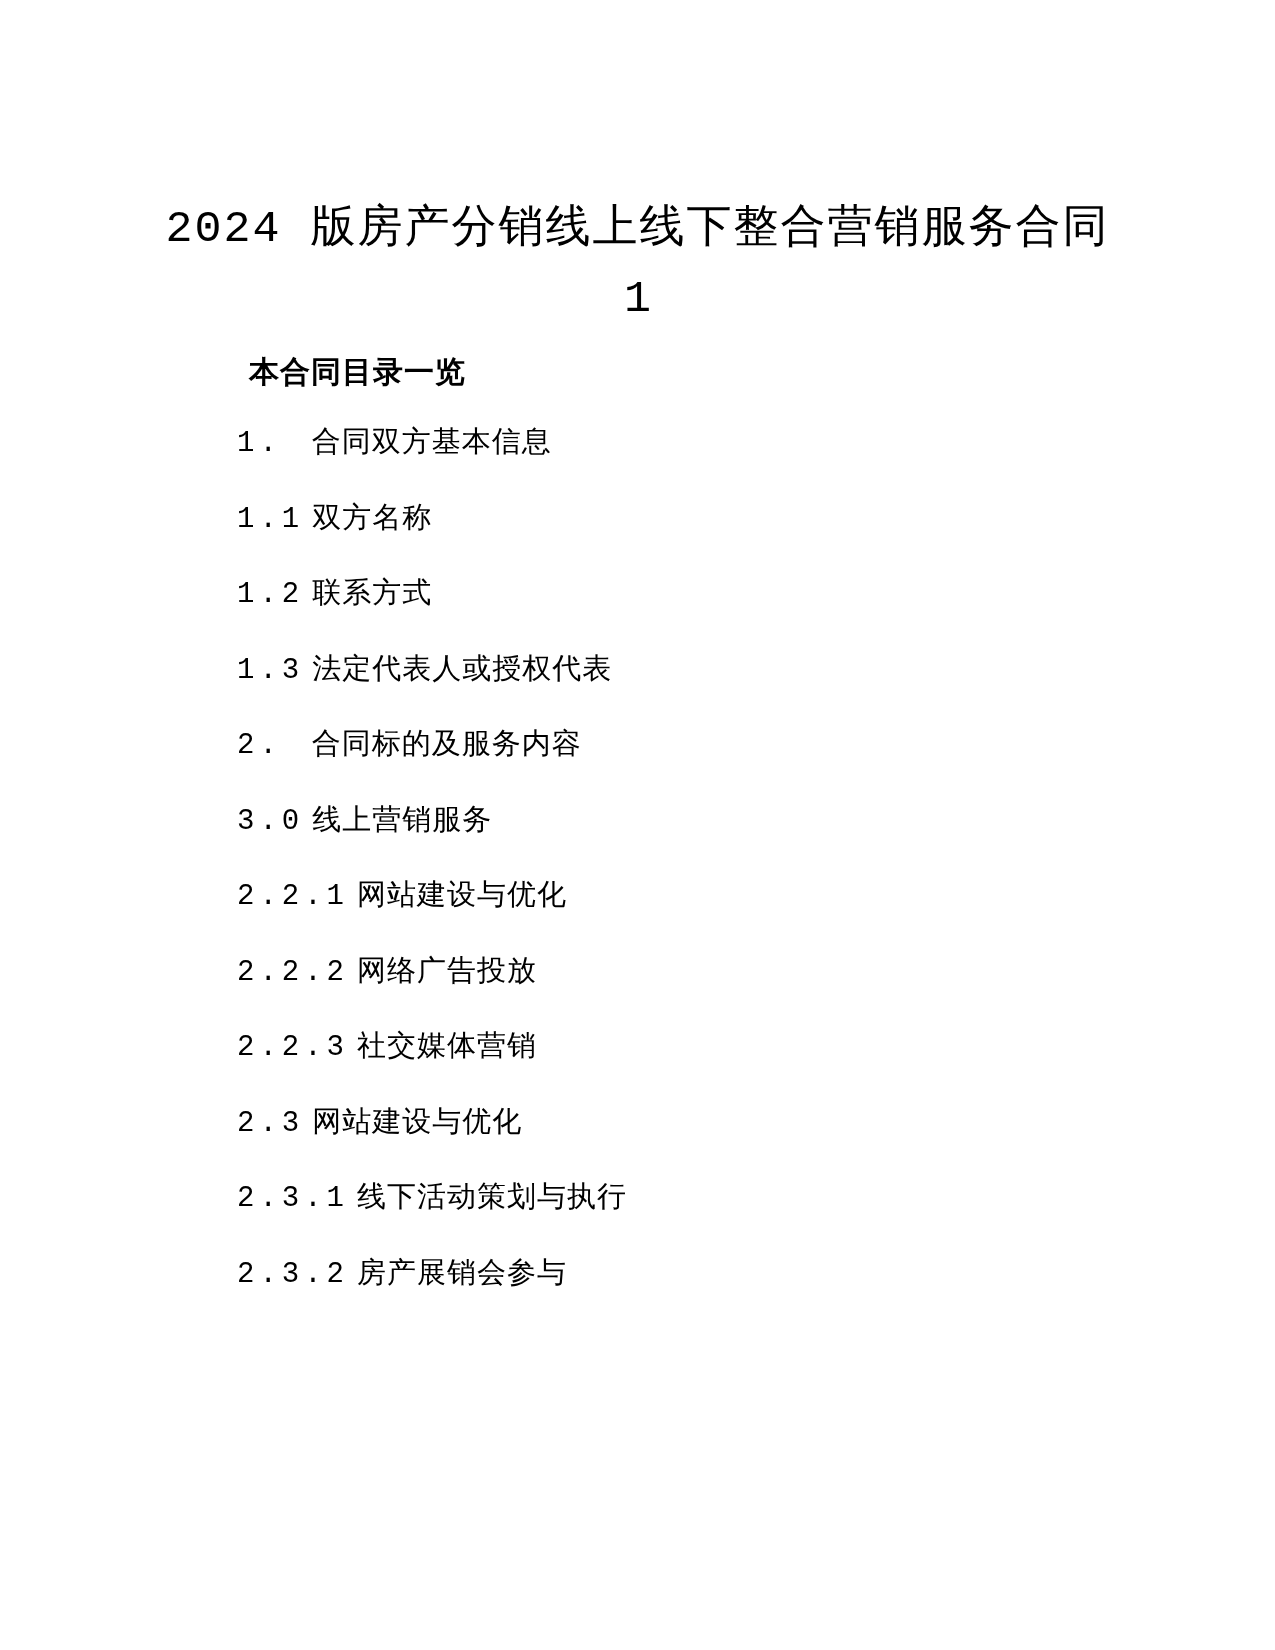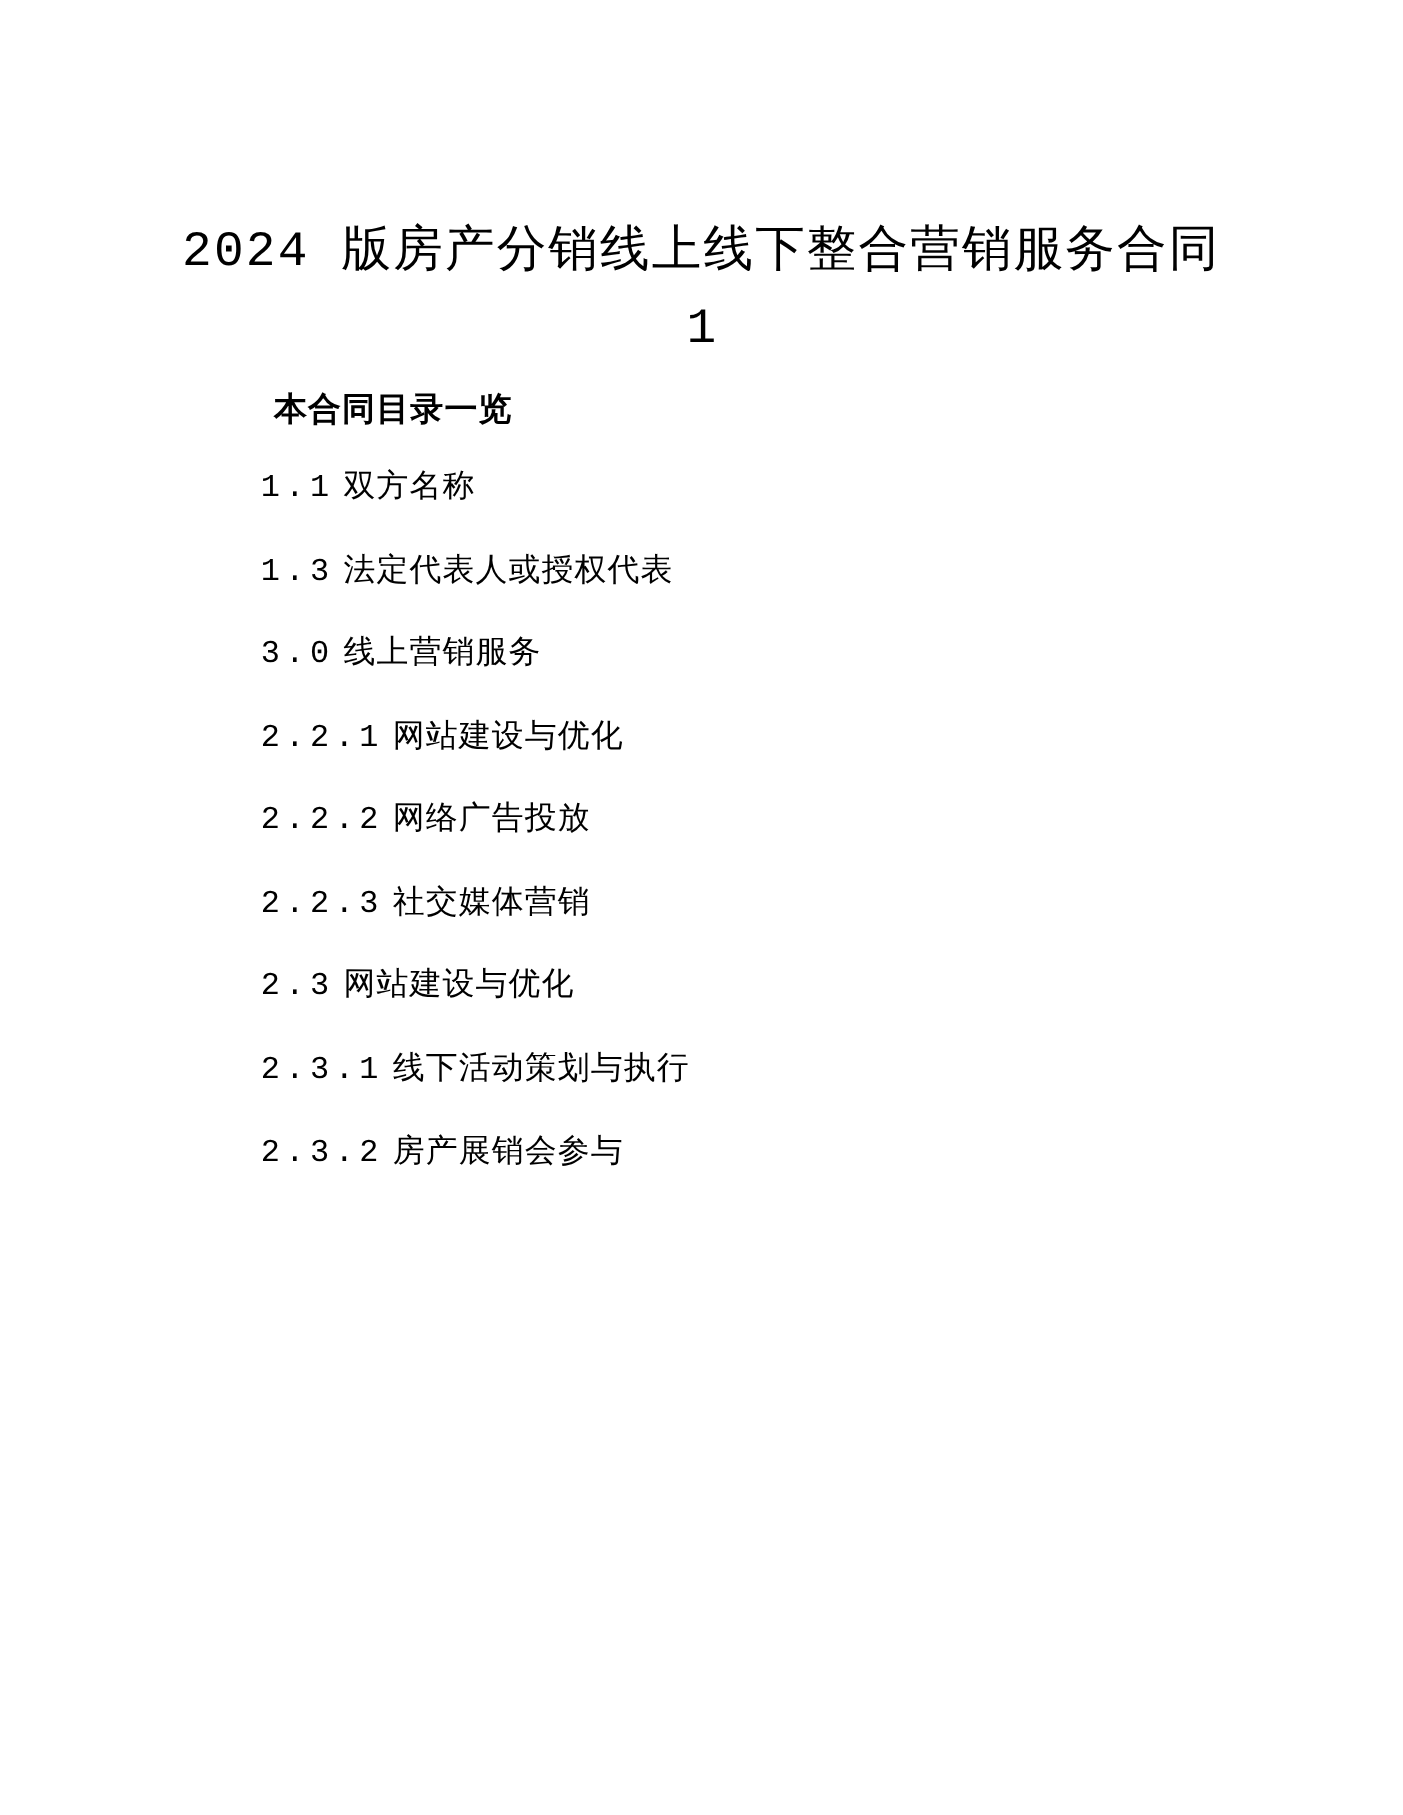--- a/index.html
+++ b/index.html
@@ -73,22 +73,25 @@
 
 <div class="page">
 
   <div class="doc-title">2024 版房产分销线上线下整合营销服务合同</div>
 
   <div class="doc-title-num">1</div>
 
   <div class="toc-header">本合同目录一览</div>
 
   <div class="toc-list">
+      <div class="toc-item lvl1"><span class="toc-num">1.</span><span class="toc-label">合同双方基本信息</span></div>
       <div class="toc-item lvl2"><span class="toc-num">1.1</span><span class="toc-label">双方名称</span></div>
+      <div class="toc-item lvl2"><span class="toc-num">1.2</span><span class="toc-label">联系方式</span></div>
       <div class="toc-item lvl2"><span class="toc-num">1.3</span><span class="toc-label">法定代表人或授权代表</span></div>
+      <div class="toc-item lvl1"><span class="toc-num">2.</span><span class="toc-label">合同标的及服务内容</span></div>
       <div class="toc-item lvl2"><span class="toc-num">3.0</span><span class="toc-label">线上营销服务</span></div>
       <div class="toc-item lvl3"><span class="toc-num">2.2.1</span><span class="toc-label">网站建设与优化</span></div>
       <div class="toc-item lvl3"><span class="toc-num">2.2.2</span><span class="toc-label">网络广告投放</span></div>
       <div class="toc-item lvl3"><span class="toc-num">2.2.3</span><span class="toc-label">社交媒体营销</span></div>
       <div class="toc-item lvl2"><span class="toc-num">2.3</span><span class="toc-label">网站建设与优化</span></div>
       <div class="toc-item lvl3"><span class="toc-num">2.3.1</span><span class="toc-label">线下活动策划与执行</span></div>
       <div class="toc-item lvl3"><span class="toc-num">2.3.2</span><span class="toc-label">房产展销会参与</span></div>
     </div>
 
 </div>

